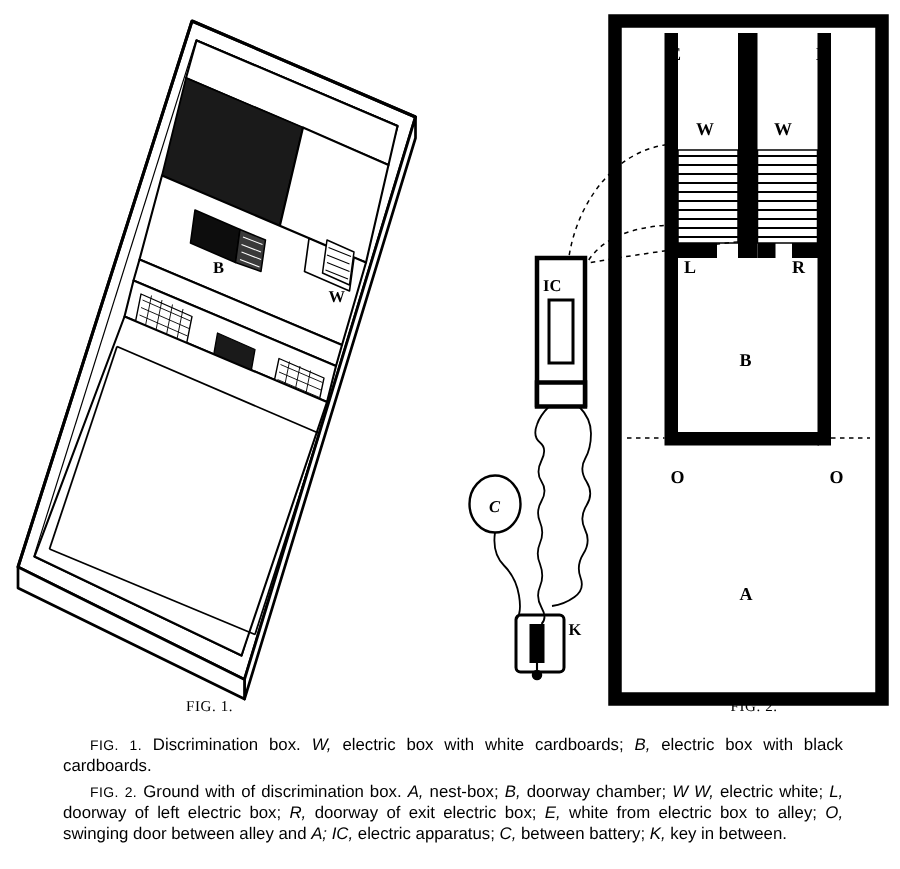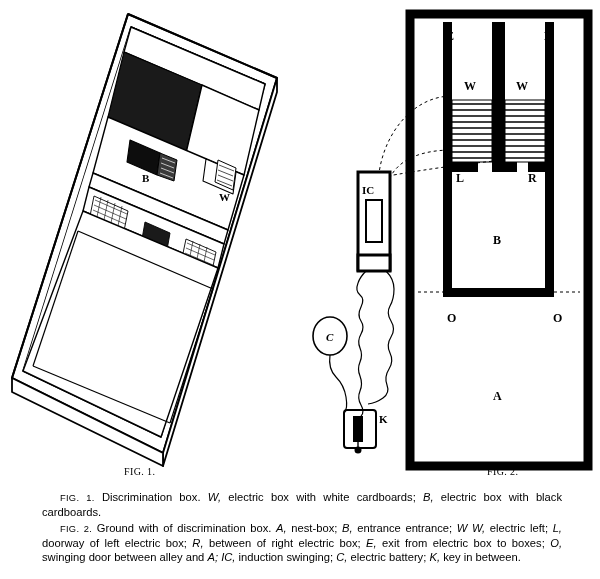--- a/index.html
+++ b/index.html
@@ -293,34 +293,34 @@
       <span>electric box with white cardboards;</span>
       <span class="ital">B,</span>
       <span>electric box with black cardboards.</span>
     </p>
     <p>
       <span class="smallcaps">FIG. 2.</span>
       <span>Ground with of discrimination box.</span>
       <span class="ital">A,</span>
       <span>nest-box;</span>
       <span class="ital">B,</span>
-      <span>entrance entrance;</span>
+      <span>doorway chamber;</span>
       <span class="ital">W W,</span>
-      <span>electric left;</span>
+      <span>electric white;</span>
       <span class="ital">L,</span>
       <span>doorway of left electric box;</span>
       <span class="ital">R,</span>
-      <span>between of right electric box;</span>
+      <span>doorway of exit electric box;</span>
       <span class="ital">E,</span>
-      <span>exit from electric box to boxes;</span>
+      <span>white from electric box to alley;</span>
       <span class="ital">O,</span>
       <span>swinging door between alley and</span>
       <span class="ital">A; </span>
       <span class="ital">IC,</span>
-      <span>induction swinging;</span>
+      <span>electric apparatus;</span>
       <span class="ital">C,</span>
-      <span>electric battery;</span>
+      <span>between battery;</span>
       <span class="ital">K,</span>
       <span>key in between.</span>
     </p>
   </div>
 
 </div>
 
 </body></html>

